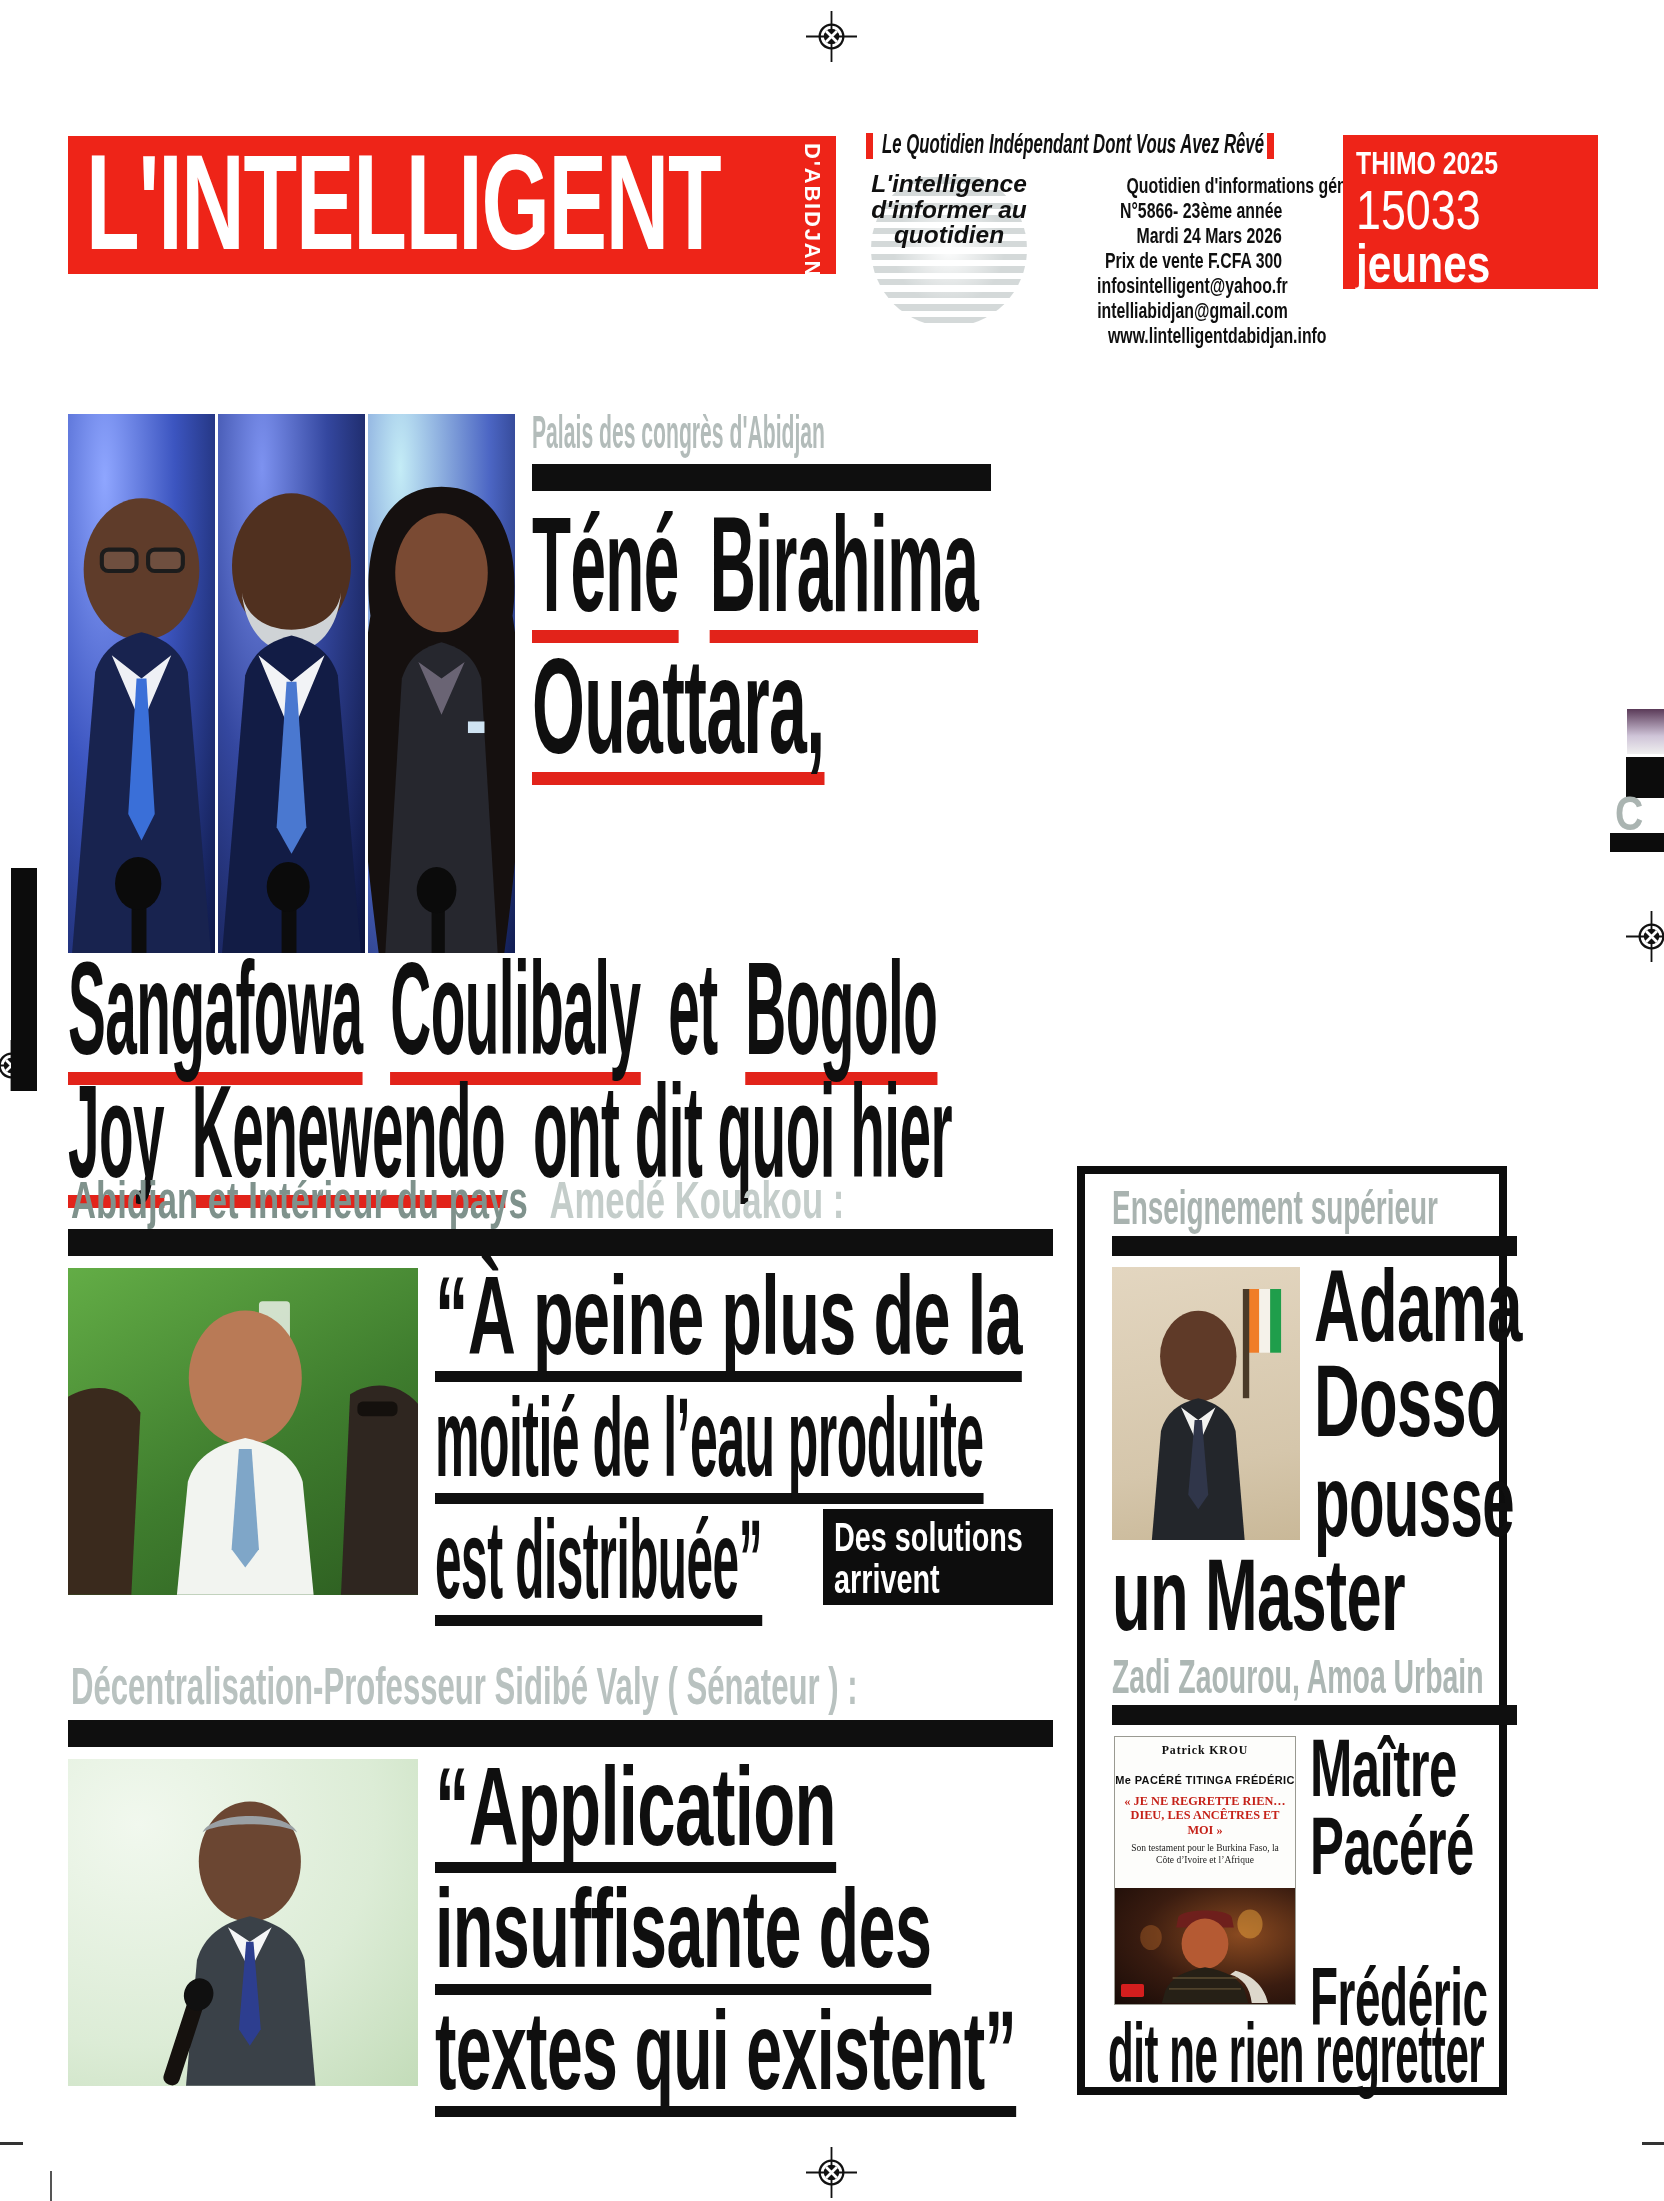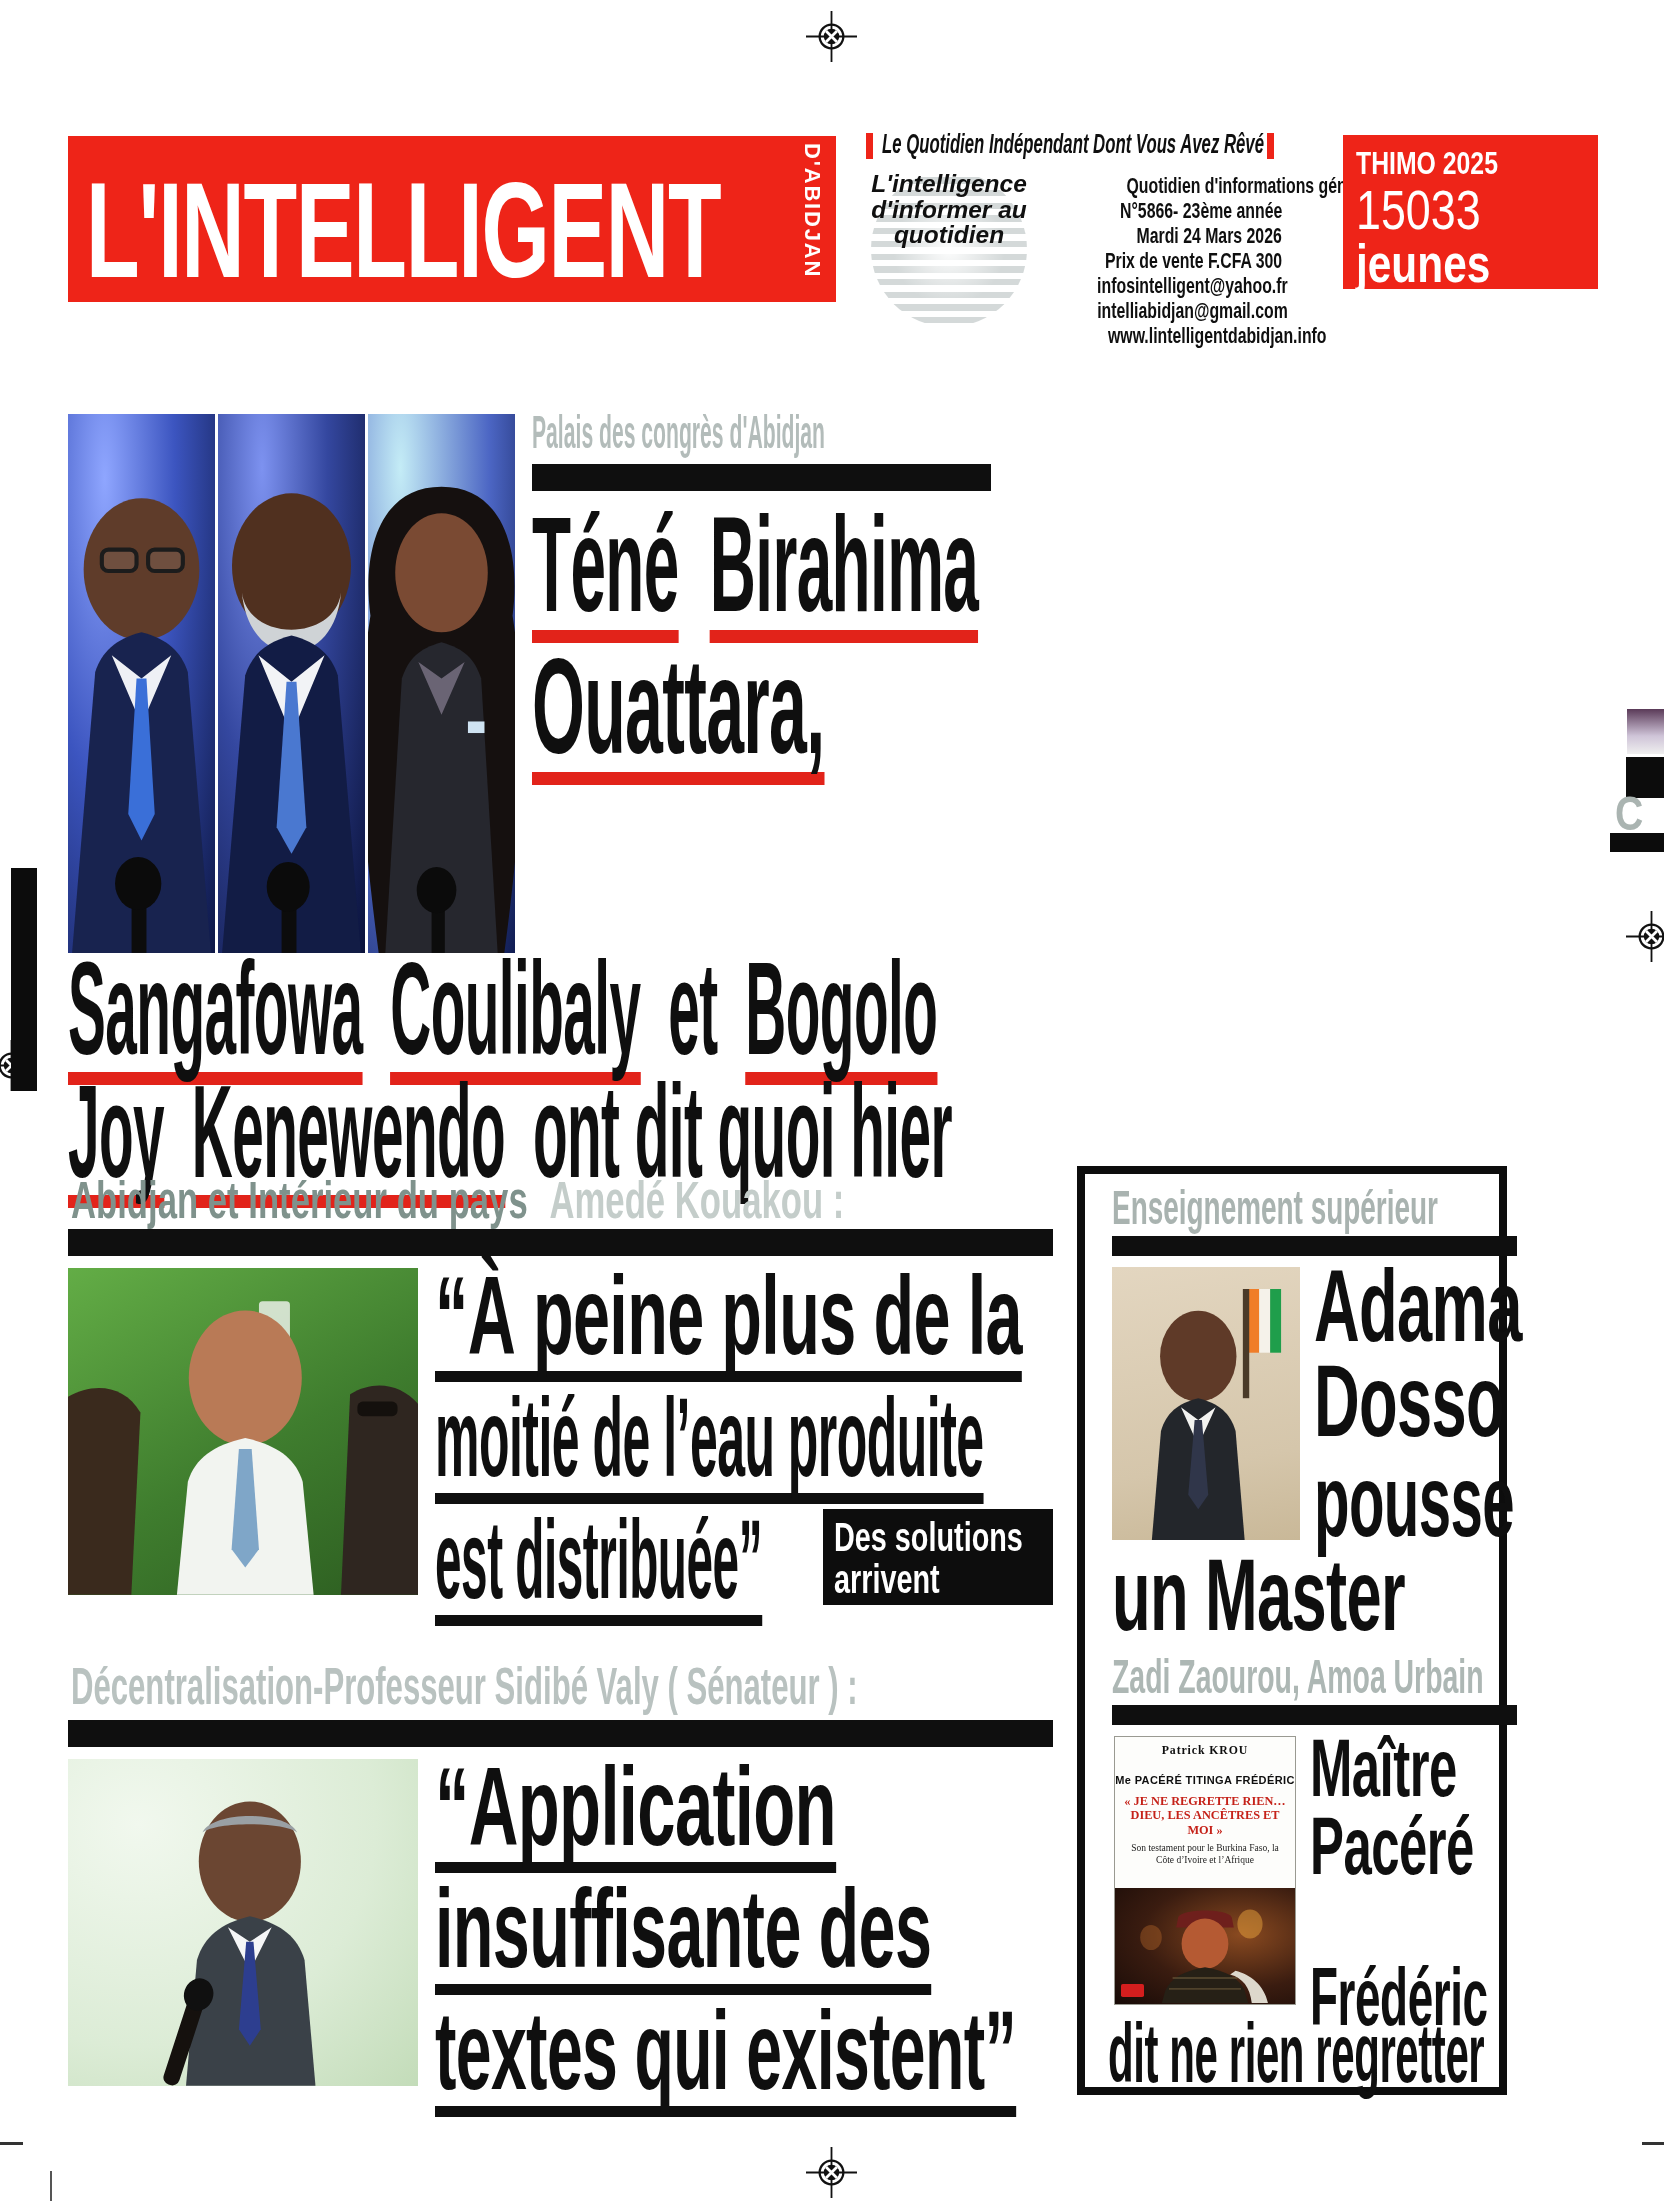--- a/index.html
+++ b/index.html
@@ -62,21 +62,21 @@
 
 <div class="abs" style="left:11px;top:868px;width:25.5px;height:223px;background:#0c0c0c"></div>
 <div class="abs" style="left:1627px;top:709px;width:37px;height:45px;background:linear-gradient(180deg,#5a3a58,#cfc4d8 60%,#efefef)"></div>
 <div class="abs" style="left:1626px;top:757px;width:39px;height:41px;background:#0c0c0c"></div>
 <div class="abs" style="left:1615px;top:793px;width:50px;height:40px;overflow:hidden;color:#aab4b1;font-weight:bold;font-size:49px;line-height:40px"><span class="sx" style="transform:scaleX(.8)">C</span></div>
 <div class="abs" style="left:1610px;top:833px;width:55px;height:19px;background:#0c0c0c"></div>
 <div class="tick" style="left:0;top:2142px;width:23px;height:2.7px"></div>
 <div class="tick" style="left:1642px;top:2142px;width:23px;height:2.7px"></div>
 <div class="tick" style="left:50px;top:2171px;width:1.8px;height:30px;background:#555"></div>
 
-<div class="abs redbox" style="left:68px;top:136px;width:768px;height:166px">
+<div class="abs redbox" style="left:68px;top:136px;width:768px;height:138px">
   <div class="abs" style="left:18px;bottom:3.6px;font-weight:bold;font-size:135px;line-height:1;color:#fff">
     <span class="sx" style="transform:scaleX(.65);letter-spacing:-1.8px">L'INTELLIGENT</span>
   </div>
   <div class="abs" style="right:11px;top:7.3px;height:127px;writing-mode:vertical-rl;font-weight:bold;font-size:22px;letter-spacing:1.8px;color:#fff">D'ABIDJAN</div>
 </div>
 
 <div class="abs" style="left:866px;top:133px;width:7.3px;height:25.5px;background:#ee2418"></div>
 <div class="abs" style="left:882px;top:129px;font-weight:bold;font-style:italic;font-size:27px;line-height:31px">
   <span class="sx" style="transform:scaleX(.62)">Le Quotidien Indépendant Dont Vous Avez Rêvé</span>
 </div>

